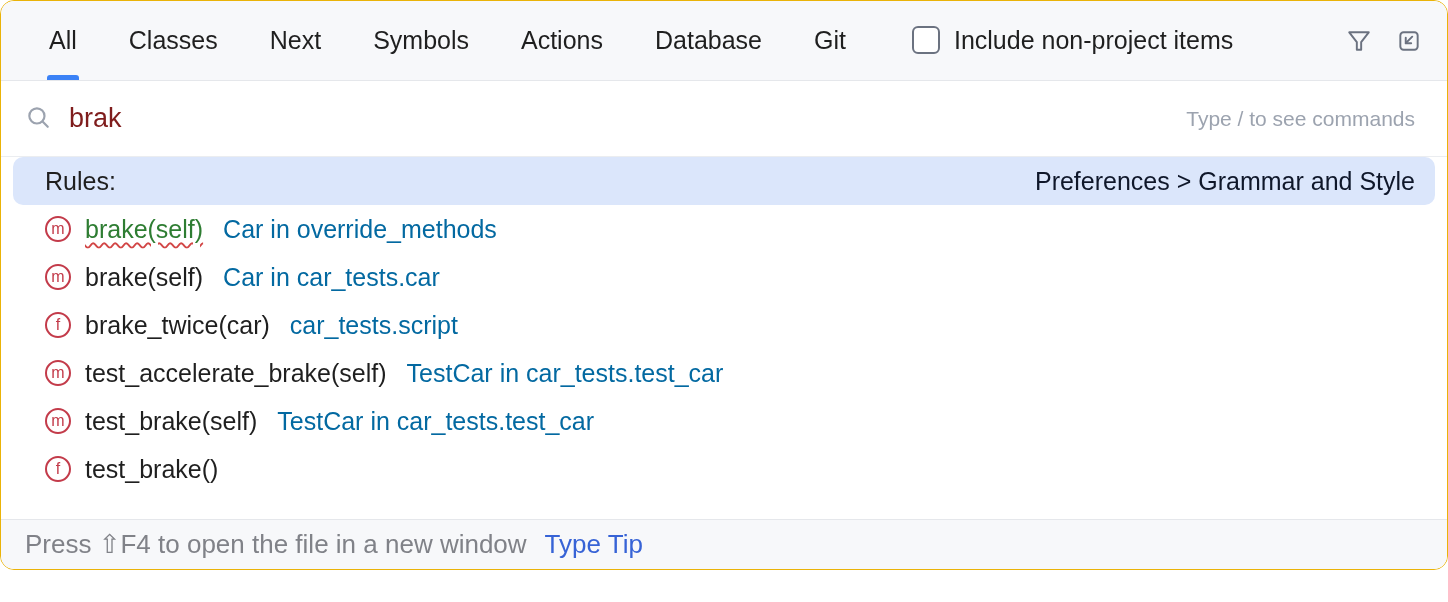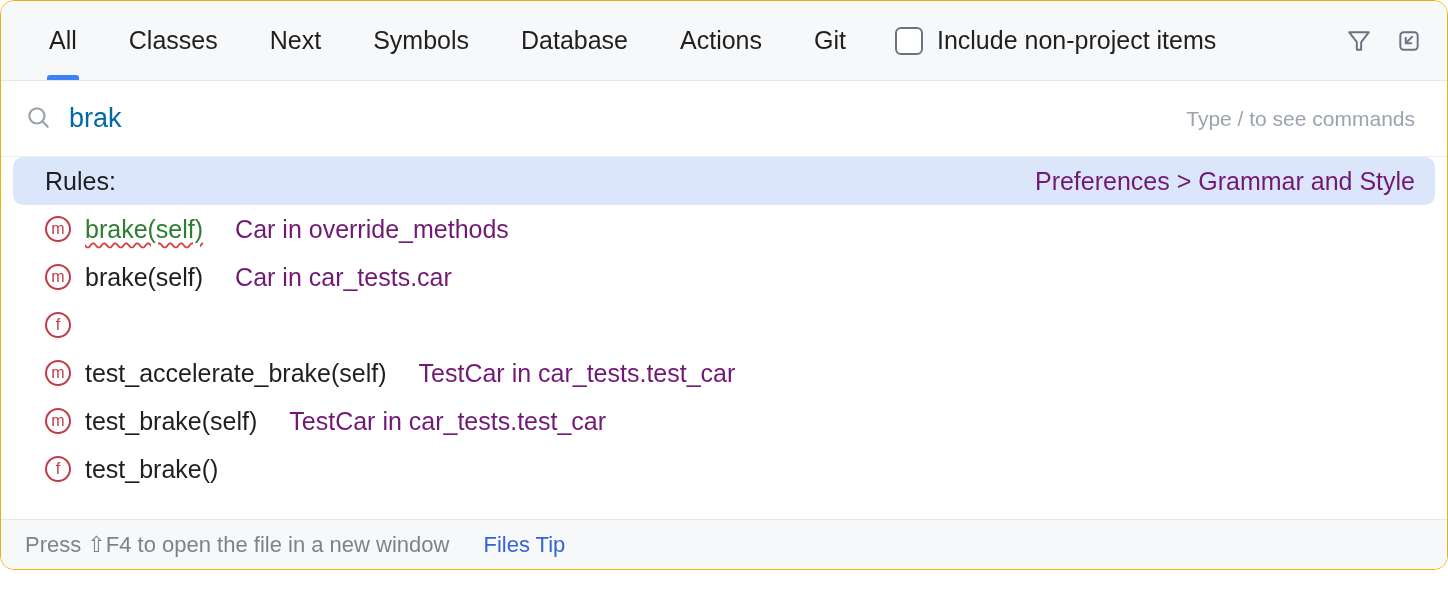--- a/index.html
+++ b/index.html
@@ -36,23 +36,23 @@
   }
   .tab.active::after {
     content: "";
     position: absolute;
     left: 24px; right: 24px; bottom: 0;
     height: 5px;
     background: #3b82f6;
     border-radius: 3px 3px 0 0;
   }
   .checkbox-wrap {
-    display: flex; align-items: flex-end;
+    display: flex; align-items: flex-start;
     gap: 14px;
-    margin-left: 23px;
+    margin-left: 40px;
     font-size: 25px;
     color: #1f1f1f;
     cursor: pointer;
   }
   .checkbox {
     width: 28px; height: 28px;
     border: 2px solid #6b7280;
     border-radius: 6px;
     background: #fff;
   }
@@ -73,21 +73,21 @@
     height: 76px;
     padding: 0 24px;
     border-bottom: 1px solid #ebedf0;
     background: #fff;
   }
   .search-icon { color: #9ca3af; margin-right: 18px; }
   .search-input {
     flex: 1;
     border: none; outline: none;
     font-size: 27px;
-    color: #0369a1;
+    color: #7f1d1d;
     background: transparent;
   }
   .search-hint { font-size: 21px; color: #9ca3af; padding-right: 8px; }
 
   
   .results { flex: 1; overflow: auto; padding: 0; }
   .row {
     display: flex; align-items: center;
     height: 48px;
     padding: 0 24px 0 44px;
@@ -96,23 +96,23 @@
   }
   .row.selected {
     background: #dbe6fb;
     border-radius: 10px;
     margin: 0 12px;
     padding-left: 32px;
     padding-right: 20px;
     gap: 44px;
   }
   .row .left { display: flex; align-items: center; gap: 14px; min-width: 0; }
-  .row .right { margin-left: auto; color: #701a75; white-space: nowrap; }
+  .row .right { margin-left: auto; color: #0f172a; white-space: nowrap; }
   .row .primary { color: #1f1f1f; white-space: nowrap; }
-  .row .secondary { color: #701a75; white-space: nowrap; margin-left: 18px; }
+  .row .secondary { color: #0369a1; white-space: nowrap; margin-left: 6px; }
 
   .primary.squiggle {
     color: #2e7d32;
     text-decoration-line: underline;
     text-decoration-style: wavy;
     text-decoration-color: #d24646;
     text-decoration-thickness: 2px;
     text-underline-offset: 4px;
   }
 
@@ -127,22 +127,22 @@
     flex-shrink: 0;
   }
 
   
   .footer {
     height: 50px;
     background: #f7f8fa;
     border-top: 1px solid #e5e7eb;
     display: flex; align-items: center;
     padding: 0 24px;
-    gap: 34px;
-    font-size: 22px;
+    gap: 18px;
+    font-size: 26px;
   }
   .footer .tip { color: #808288; }
   .footer .link { color: #3763d6; cursor: pointer; }
 </style>
 </head>
 <body>
 
 <div class="dialog">
 
   <div class="tabs-bar">
@@ -153,24 +153,24 @@
       <div class="tab">
           <span>Classes</span>
         </div>
       <div class="tab">
           <span>Next</span>
         </div>
       <div class="tab">
           <span>Symbols</span>
         </div>
       <div class="tab">
+          <span>Actions</span>
+        </div>
+      <div class="tab">
           <span>Database</span>
-        </div>
-      <div class="tab">
-          <span>Actions</span>
         </div>
       <div class="tab">
           <span>Git</span>
         </div>
     </div>
 
     <label class="checkbox-wrap">
       <span class="checkbox"></span>
       <span>Include non-project items</span>
     </label>
@@ -223,20 +223,22 @@
       <div class="left">
         <span class="ticon">m</span>
         <span class="primary">brake(self)</span>
         <span class="secondary">Car in car_tests.car</span>
       </div>
     </div>
 
     <div class="row">
       <div class="left">
         <span class="ticon">f</span>
+        <span class="primary">brake_twice(car)</span>
+        <span class="secondary">car_tests.script</span>
       </div>
     </div>
 
     <div class="row">
       <div class="left">
         <span class="ticon">m</span>
         <span class="primary">test_accelerate_brake(self)</span>
         <span class="secondary">TestCar in car_tests.test_car</span>
       </div>
     </div>
@@ -253,16 +255,16 @@
       <div class="left">
         <span class="ticon">f</span>
         <span class="primary">test_brake()</span>
       </div>
     </div>
 
   </div>
 
   <div class="footer">
     <span class="tip">Press ⇧F4 to open the file in a new window</span>
-    <span class="link">Files Tip</span>
+    <span class="link">Type Tip</span>
   </div>
 
 </div>
 
 </body></html>

